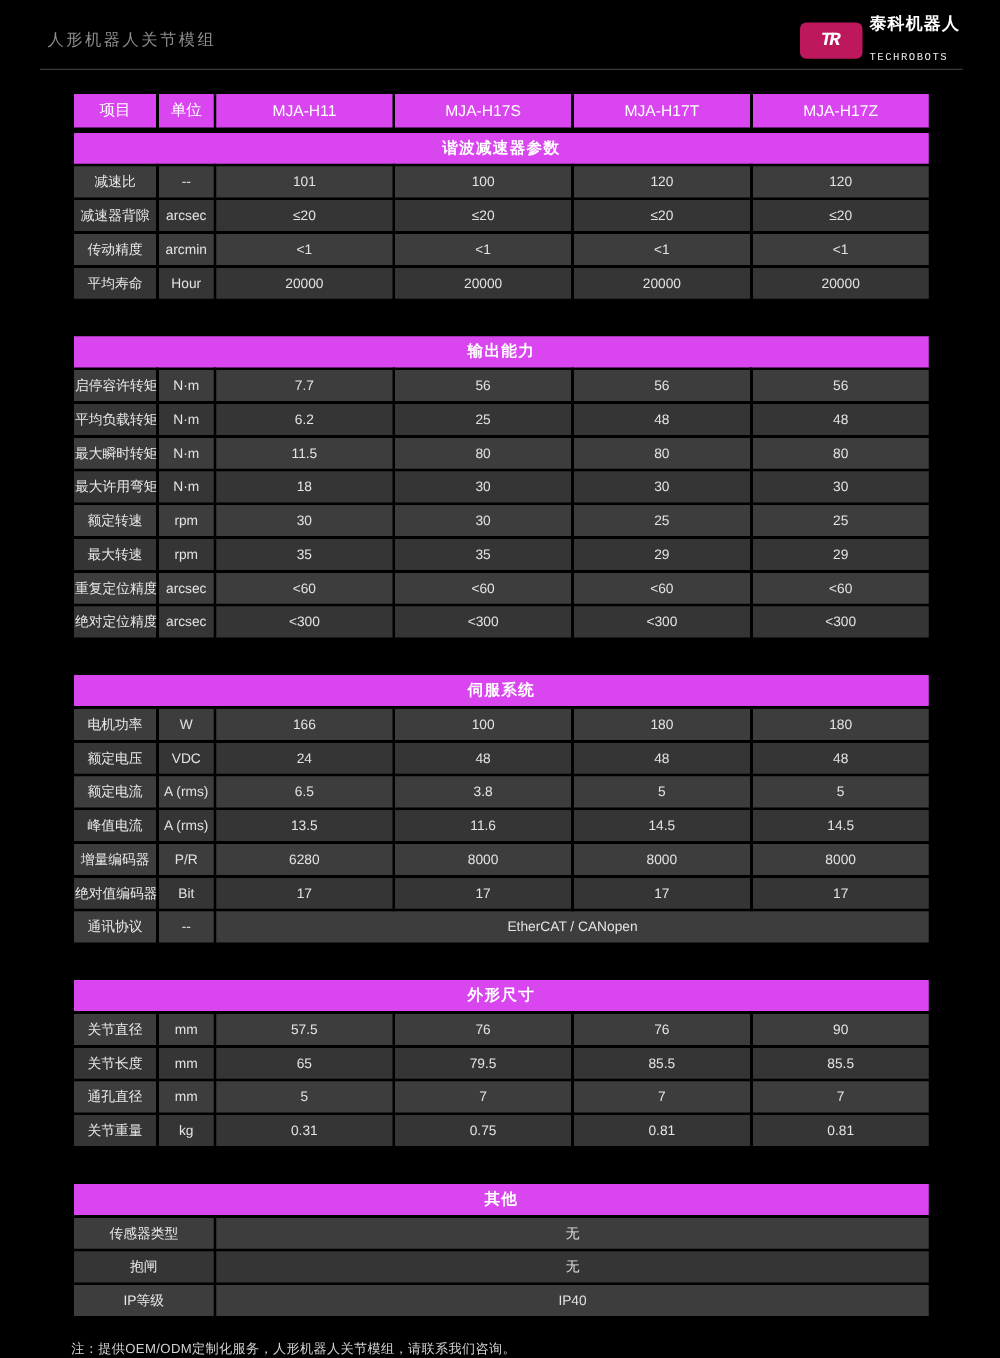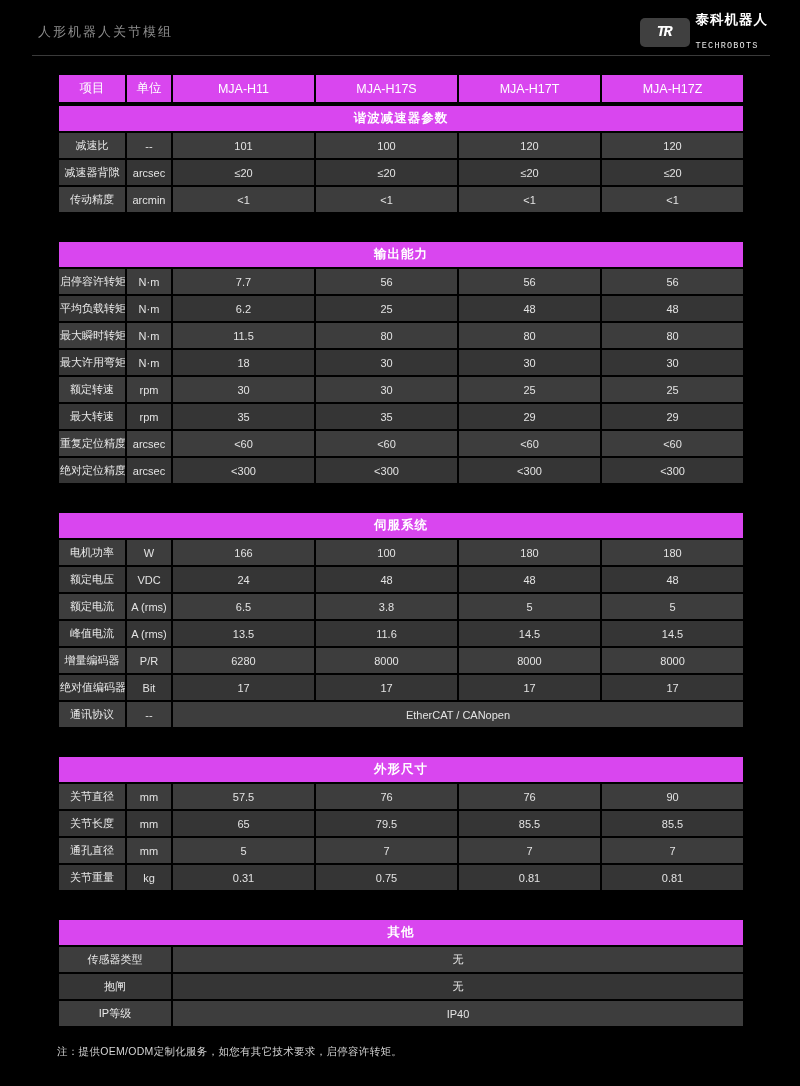--- a/index.html
+++ b/index.html
@@ -10,21 +10,21 @@
   }
   .page-header{
     display:flex;justify-content:space-between;align-items:center;
     padding:14px 32px 0 38px;height:36px;font-family:Liberation Mono, monospace;
   }
   .page-title{
     color:#8e8e8e;font-size:13px;letter-spacing:2px;
   }
   .brand{display:flex;align-items:center;}
   .brand-mark{
-    width:50px;height:29px;background:#404040;border-radius:5px;
+    width:50px;height:29px;background:#be185d;border-radius:5px;
     display:flex;align-items:center;justify-content:center;
   }
   .brand-mark span{
     color:#fff;font-weight:900;font-style:italic;font-size:15px;letter-spacing:-2px;
     padding-right:2px;
   }
   .brand-text{margin-left:6px;line-height:1;}
   .brand-cn{color:#fff;font-weight:bold;font-size:13.5px;letter-spacing:1px;}
   .brand-en{color:#e8e8e8;font-size:8.5px;letter-spacing:1.2px;margin-top:14px;}
   .rule{border:none;border-top:1px solid #3a3a3a;margin:5px 30px 0 32px;}
@@ -122,20 +122,28 @@
             <td>≤20</td>
           </tr>
           <tr class="r-odd">
             <td colspan="1" class="lbl">传动精度</td>
             <td>arcmin</td>
             <td>&lt;1</td>
             <td>&lt;1</td>
             <td>&lt;1</td>
             <td>&lt;1</td>
           </tr>
+          <tr class="r-even">
+            <td colspan="1" class="lbl">平均寿命</td>
+            <td>Hour</td>
+            <td>20000</td>
+            <td>20000</td>
+            <td>20000</td>
+            <td>20000</td>
+          </tr>
         </tbody>
       </table>
       <table class="spec-table">
         <colgroup>
           <col class="c-label">
           <col class="c-unit">
           <col class="c-data">
           <col class="c-data">
           <col class="c-data">
           <col class="c-data">
@@ -348,13 +356,13 @@
           </tr>
           <tr class="r-odd">
             <td colspan="2" class="lbl">IP等级</td>
             <td colspan="4">IP40</td>
           </tr>
         </tbody>
       </table>
     </div>
 </div>
 
-<div class="note">注：提供OEM/ODM定制化服务，如您有其它技术要求，启停容许转矩。</div>
+<div class="note">注：提供OEM/ODM定制化服务，人形机器人关节模组，请联系我们咨询。</div>
 
 </body></html>

